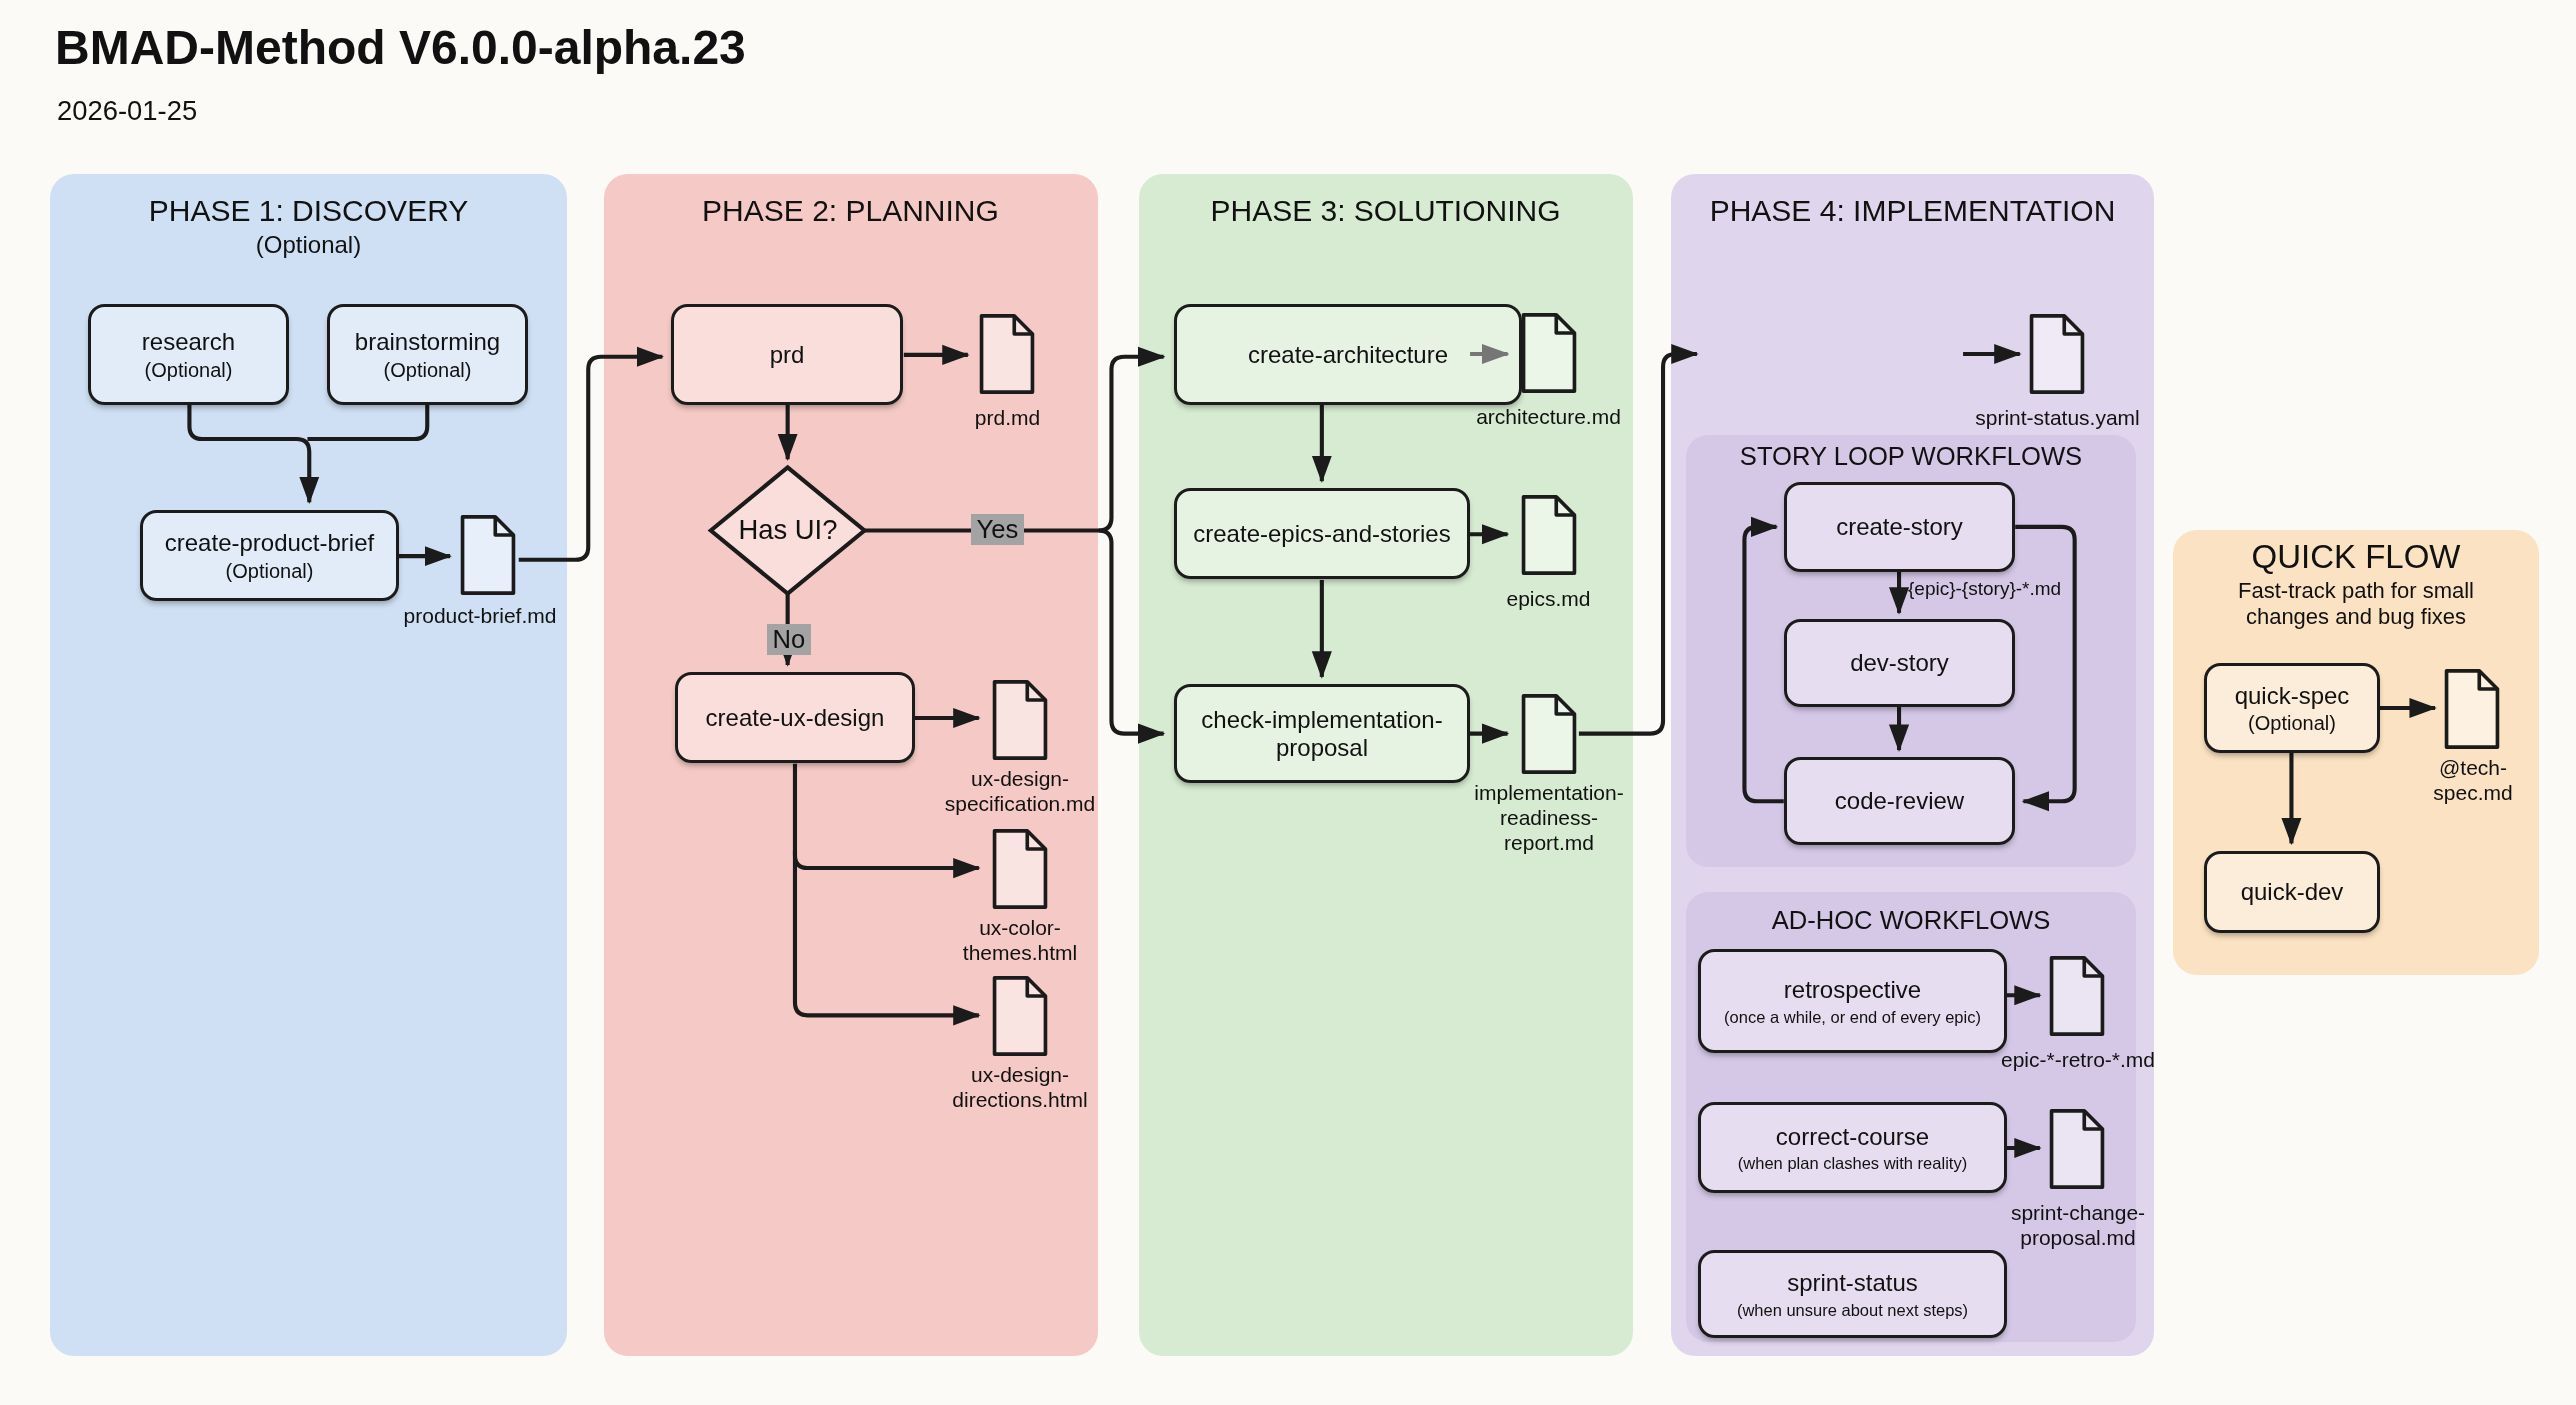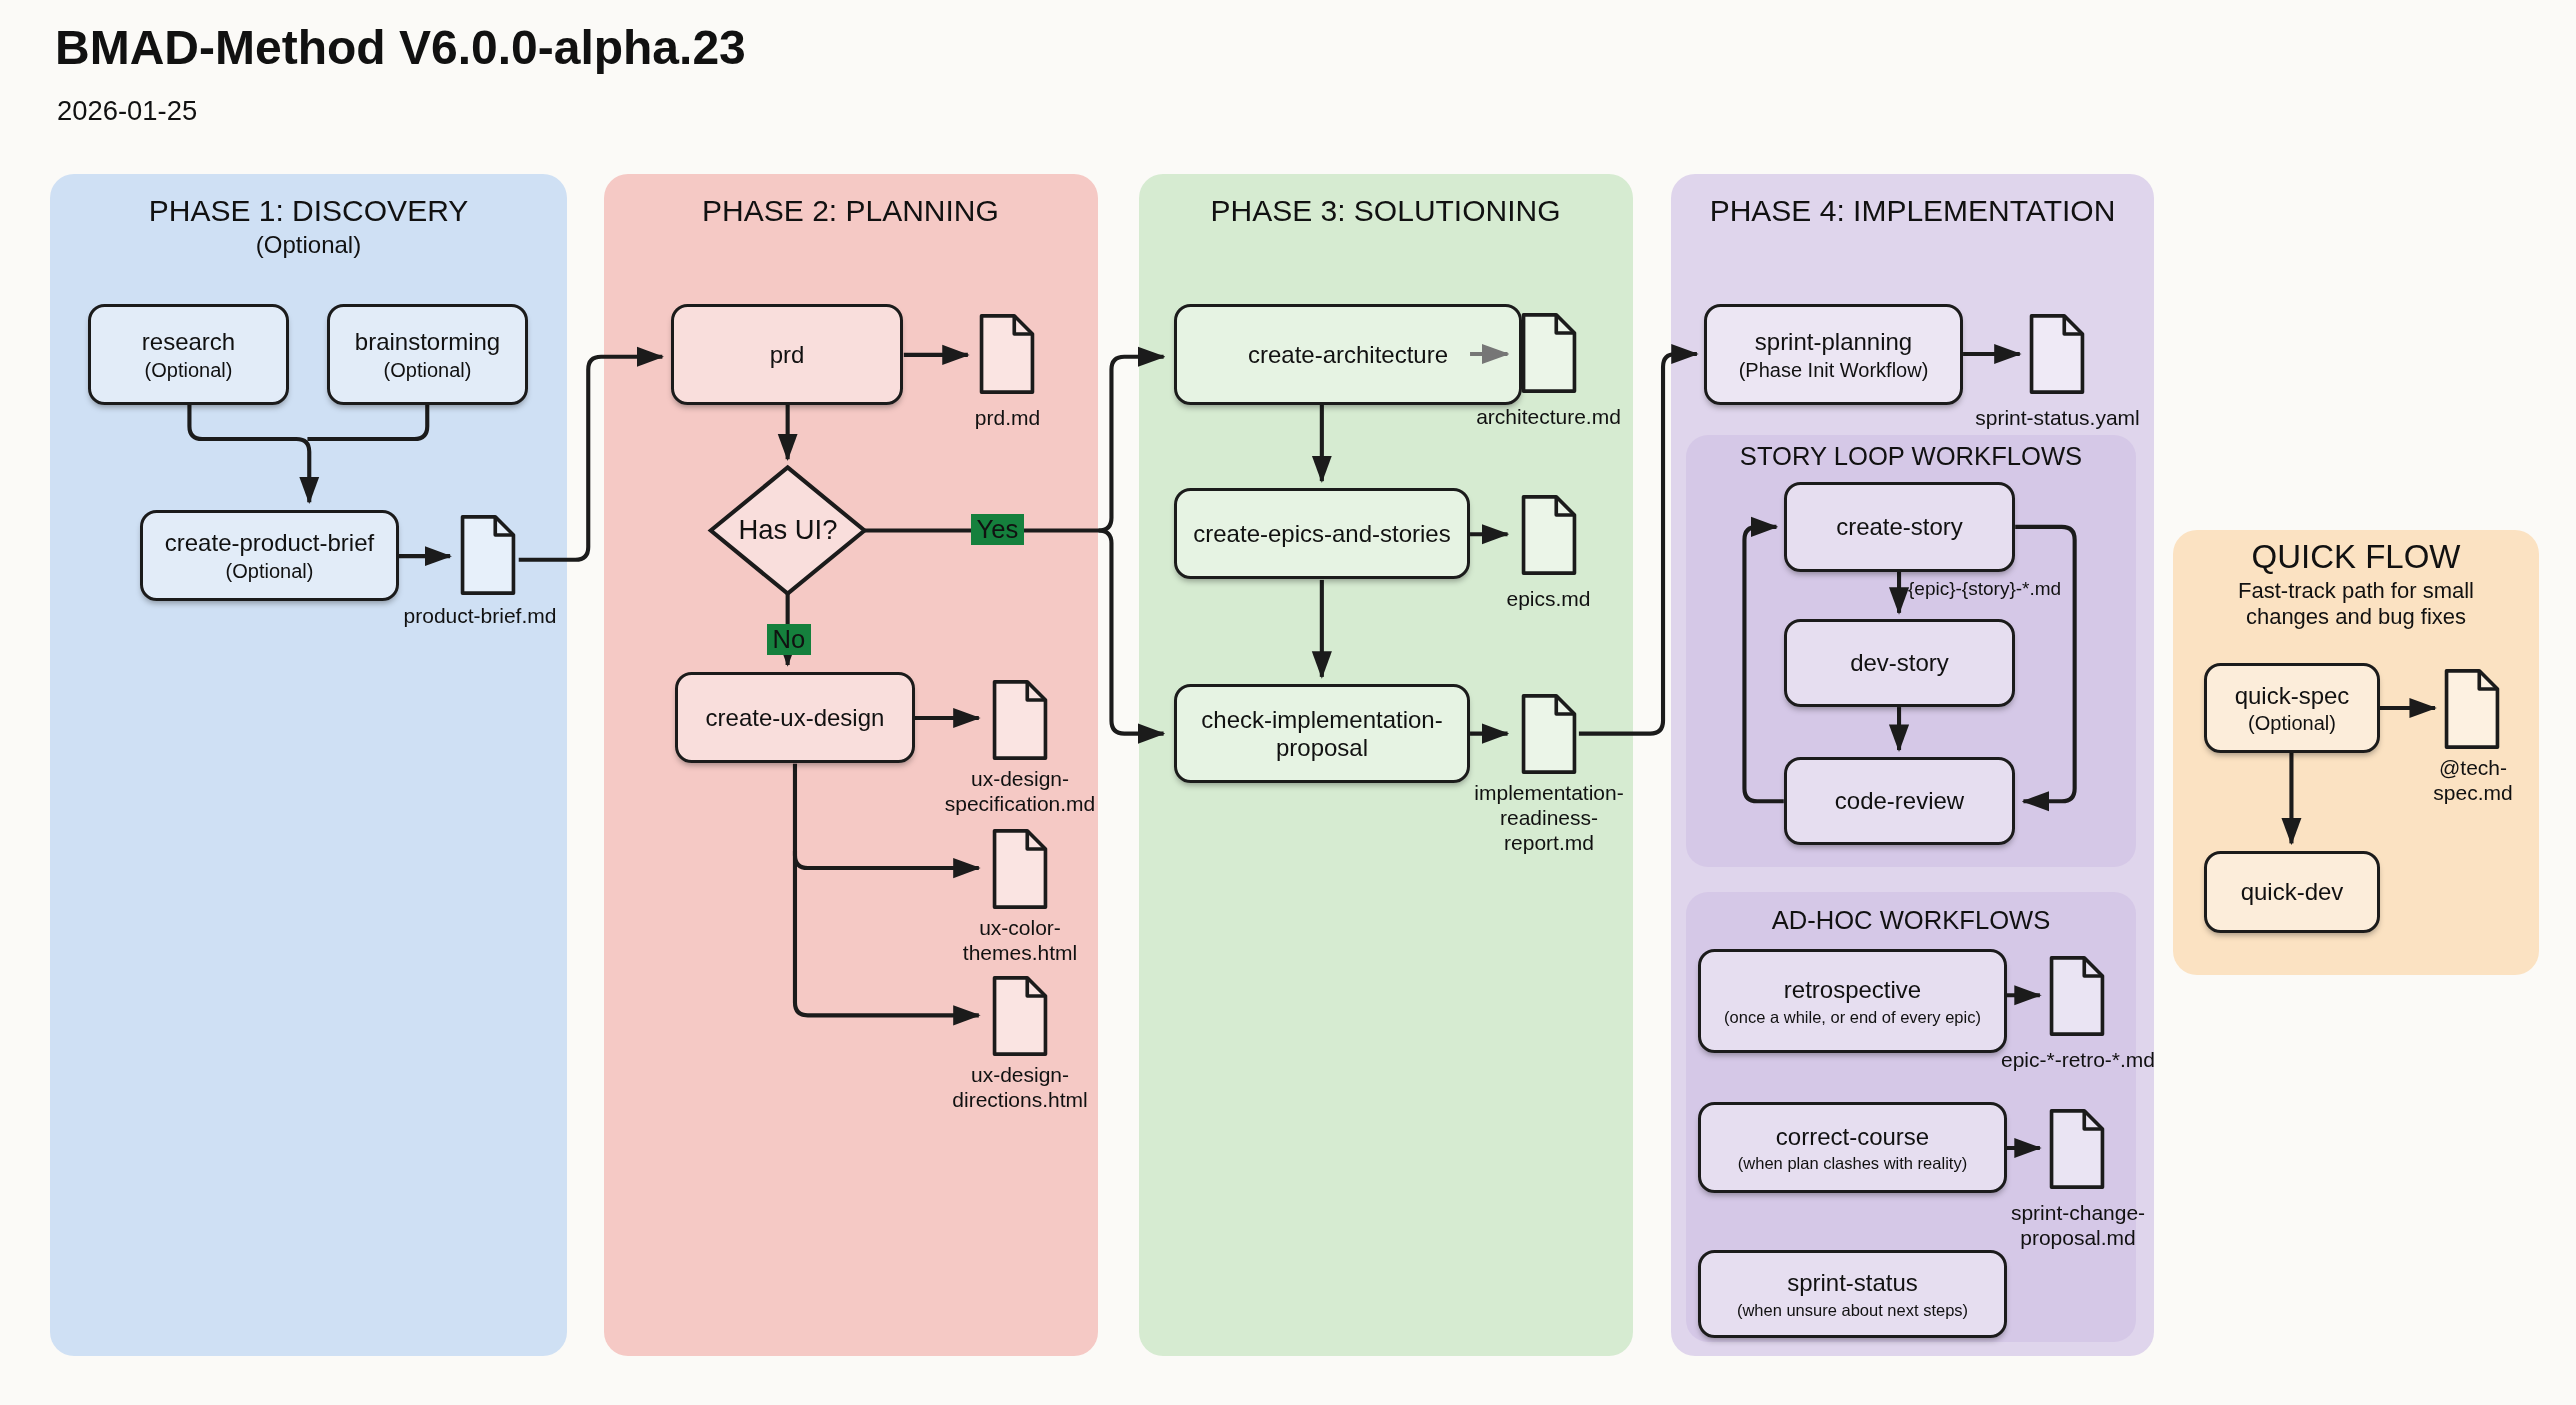--- a/index.html
+++ b/index.html
@@ -22,21 +22,21 @@
   svg.edges{position:absolute;left:0;top:0;z-index:3;}
   svg.edges path{fill:none;stroke:#1b1b1b;stroke-width:4.5;}
   svg.edges polygon.diamond{fill:rgba(255,255,255,0.4);stroke:#1b1b1b;stroke-width:4.5;}
   .node{position:absolute;z-index:4;box-sizing:border-box;border:3.7px solid #1b1b1b;border-radius:16.5px;
     background:rgba(255,255,255,0.4);display:flex;flex-direction:column;align-items:center;justify-content:center;
     text-align:center;box-shadow:0 4.6px 6.4px -2.7px rgba(0,0,0,0.35);}
   .nl{font-size:24px;line-height:1.15;white-space:pre-line;}
   .ns{font-size:20px;line-height:1.1;margin-top:2.7px;}
   .ns-small{font-size:16.5px;margin-top:3.7px;}
   .dtext{position:absolute;z-index:4;display:flex;align-items:center;justify-content:center;font-size:27.4px;}
-  .chip{position:absolute;z-index:5;background:#15803d;padding:0.9px 5.5px;font-size:25.6px;}
+  .chip{position:absolute;z-index:5;background:#a3a3a3;padding:0.9px 5.5px;font-size:25.6px;}
   .elabel{position:absolute;z-index:5;font-size:19px;}
   .doc{position:absolute;z-index:4;width:60px;height:82px;}
   .doc svg{display:block;}
   .doc-label{position:absolute;z-index:4;text-align:center;font-size:21px;line-height:1.18;white-space:pre-line;}
 </style>
 </head>
 <body>
 
 <div class="canvas">
 
@@ -189,24 +189,20 @@
   <div class="doc" style="left:1519px;top:693px">
     <svg width="60" height="82" viewBox="0 0 66 90">
       <path d="M5,3 H41 L61,23 V87 H5 Z" fill="rgba(255,255,255,0.5)" stroke="#1b1b1b" stroke-width="4" stroke-linejoin="round"></path>
       <path d="M41,3 V23 H61" fill="none" stroke="#1b1b1b" stroke-width="4" stroke-linejoin="round"></path>
     </svg>
   </div>
   <div class="doc-label" style="left:1439px;top:781px;width:220px">implementation-
 readiness-
 report.md</div>
 
-  <div class="node" style="left:1704px;top:304px;width:259px;height:101px">
-    <span class="nl">sprint-planning</span>
-    <span class="ns">(Phase Init Workflow)</span>
-  </div>
   <div class="doc" style="left:2027px;top:313px">
     <svg width="60" height="82" viewBox="0 0 66 90">
       <path d="M5,3 H41 L61,23 V87 H5 Z" fill="rgba(255,255,255,0.5)" stroke="#1b1b1b" stroke-width="4" stroke-linejoin="round"></path>
       <path d="M41,3 V23 H61" fill="none" stroke="#1b1b1b" stroke-width="4" stroke-linejoin="round"></path>
     </svg>
   </div>
   <div class="doc-label" style="left:1966px;top:406px;width:183px">sprint-status.yaml</div>
 
   <div class="node" style="left:1784px;top:482px;width:231px;height:90px">
     <span class="nl">create-story</span>

